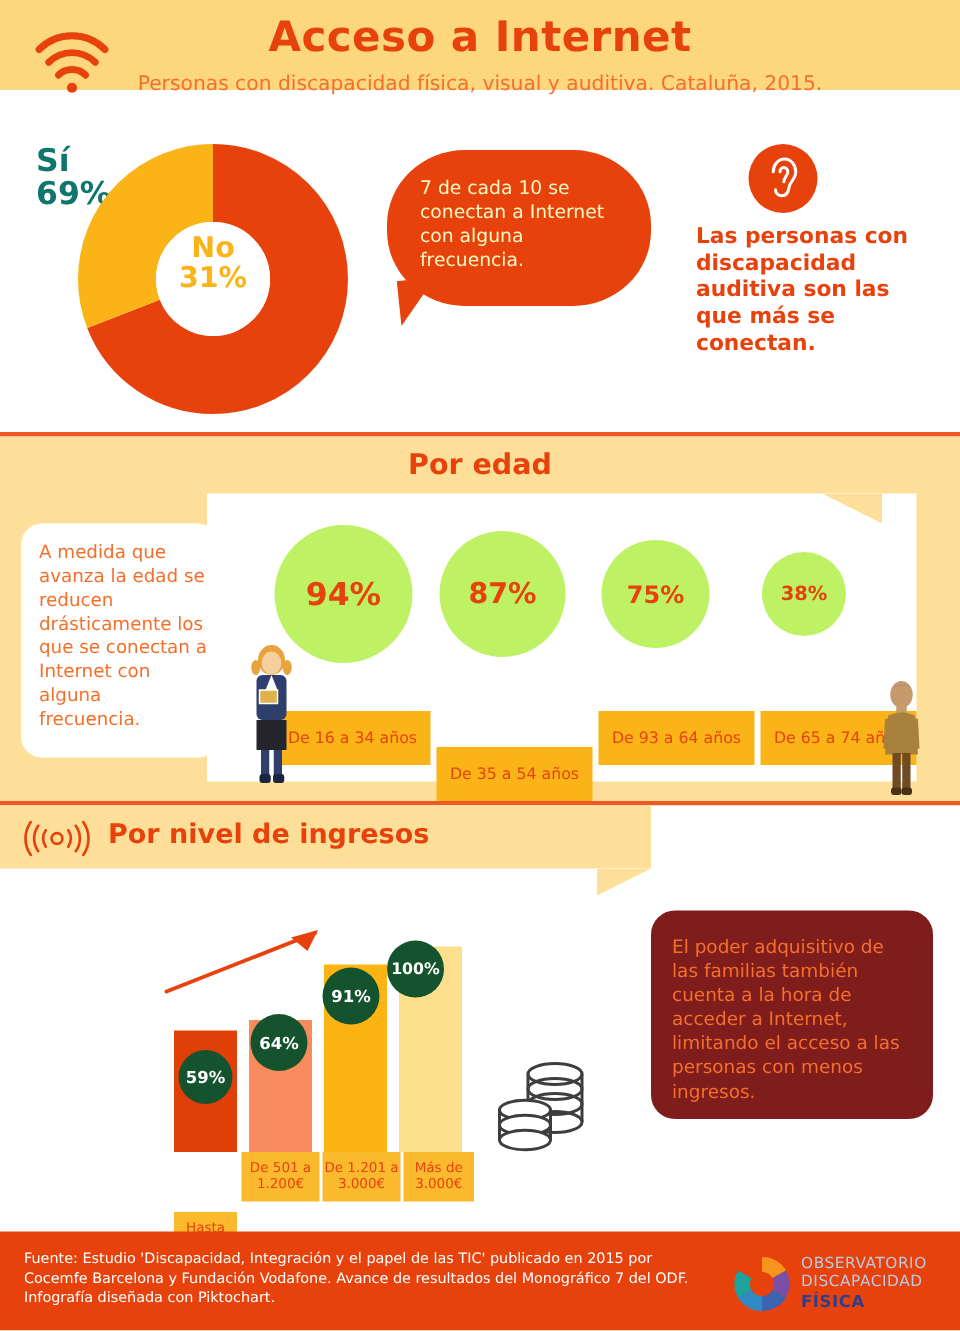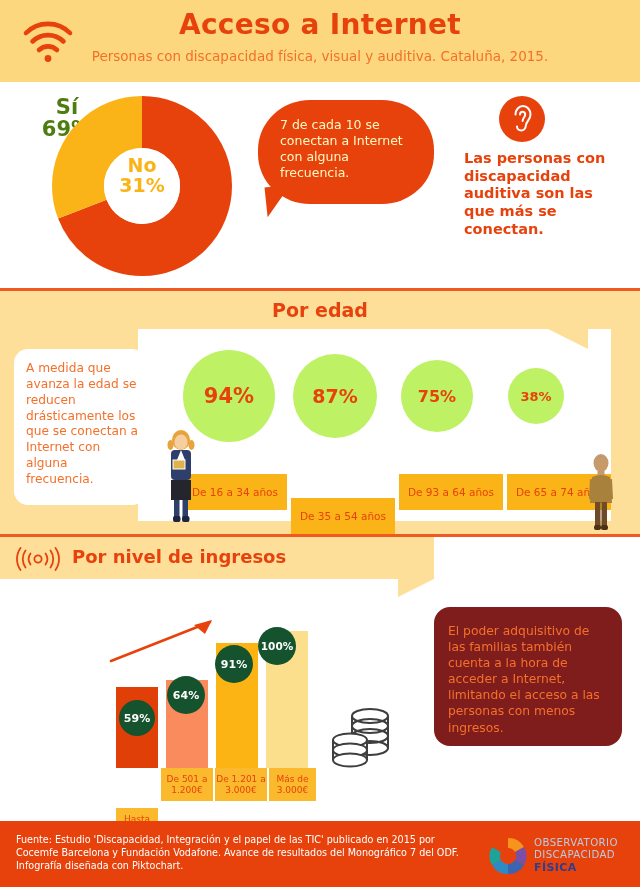--- a/index.html
+++ b/index.html
@@ -2,38 +2,38 @@
 <html><head>
 <meta charset="utf-8">
 <style>
   html,body{margin:0;padding:0;background:#fff;}
   body{width:640px;height:887px;position:relative;overflow:hidden;
        font-family:"DejaVu Sans","Liberation Sans",sans-serif;}
 
   .page{position:absolute;left:0;top:0;width:640px;height:887px;background:#fff;}
 
   
-  .header{position:absolute;left:0;top:0;width:640px;height:82px;background:#FDD77E;}
+  .header{position:absolute;left:0;top:0;width:640px;height:60px;background:#FDD77E;}
   .wifi-icon{position:absolute;left:22px;top:16px;width:52px;height:48px;}
   .head-title{position:absolute;left:0;top:8px;width:640px;text-align:center;
       font-size:28px;font-weight:bold;color:#E8420C;letter-spacing:.3px;
       font-family:"DejaVu Sans","Liberation Sans",sans-serif;}
   .head-sub{position:absolute;left:0;top:48px;width:640px;text-align:center;
       font-size:13.5px;color:#F4702A;font-family:"DejaVu Sans","Liberation Sans",sans-serif;}
 
   .rule{position:absolute;left:0;width:640px;height:3px;background:#F05A22;}
 
   
   .sec1{position:absolute;left:0;top:82px;width:640px;height:206px;background:#fff;}
   .donut-wrap{position:absolute;left:52px;top:14px;width:180px;height:180px;}
   .donut{position:absolute;left:0;top:0;width:180px;height:180px;}
   .donut-hole-label{position:absolute;left:0;top:60px;width:180px;text-align:center;
       line-height:1.04;color:#FBB417;font-weight:bold;font-size:19px;}
-  .si-label{position:absolute;left:24px;top:14px;width:86px;text-align:center;
-      color:#4d7c0f;font-weight:bold;font-size:21px;line-height:1.05;}
+  .si-label{position:absolute;left:24px;top:14px;width:86px;
+      color:#0f766e;font-weight:bold;font-size:21px;line-height:1.05;}
 
   .bubble{position:absolute;left:258px;top:18px;width:176px;height:104px;
       background:#E8420C;border-radius:52px/50px;}
   .bubble-txt{position:absolute;left:22px;top:17px;width:140px;color:#fef9c3;
       font-size:12.5px;line-height:1.28;}
   .bubble-tail{position:absolute;left:266px;top:104px;width:0;height:0;
       border-left:0 solid transparent;border-right:26px solid transparent;
       border-top:30px solid #E8420C;transform:rotate(-6deg);}
 
   .ear-circle{position:absolute;left:499px;top:14px;width:46px;height:46px;

